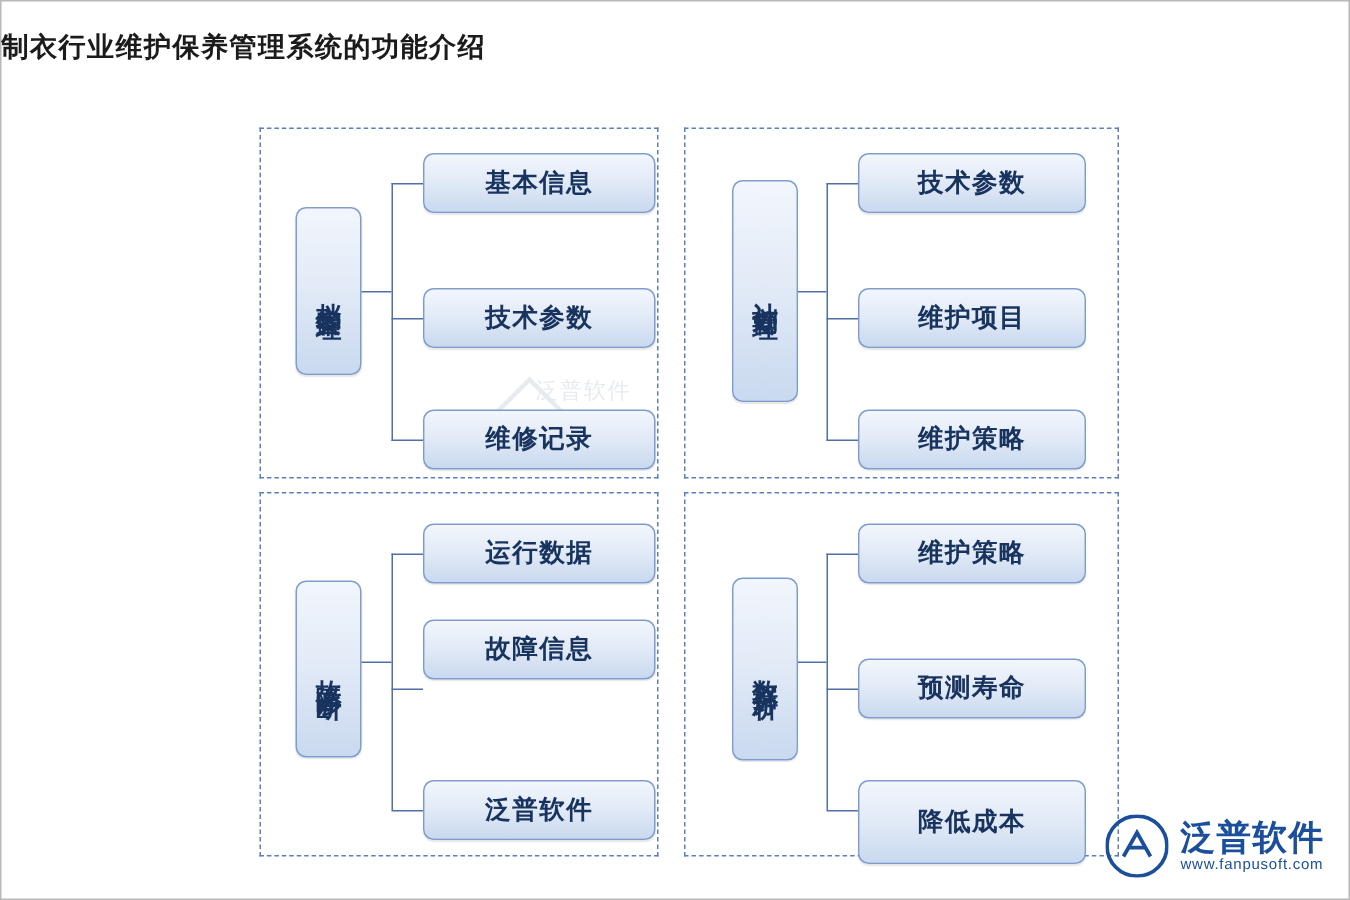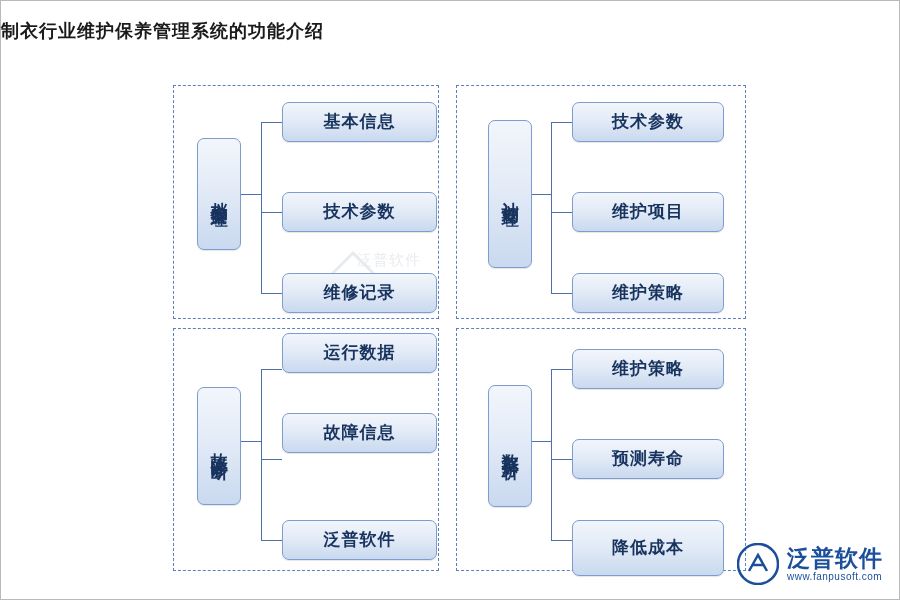--- a/index.html
+++ b/index.html
@@ -161,21 +161,21 @@
   <div class="node" style="left:571px; top:272px; width:152px; height:40px;">维护策略</div>
 
   <div class="connector h-line" style="left:531px; top:193px; width:19px;"></div>
   <div class="connector v-line" style="left:550px; top:121px; height:172px;"></div>
   <div class="connector h-line" style="left:550px; top:121px; width:21px;"></div>
   <div class="connector h-line" style="left:550px; top:211px; width:21px;"></div>
   <div class="connector h-line" style="left:550px; top:292px; width:21px;"></div>
 
   <div class="node parent" style="left:196px; top:386px; width:44px; height:118px;">故障诊断</div>
 
-  <div class="node" style="left:281px; top:332px; width:155px; height:40px;">运行数据</div>
+  <div class="node" style="left:281px; top:348px; width:155px; height:40px;">运行数据</div>
   <div class="node" style="left:281px; top:412px; width:155px; height:40px;">故障信息</div>
   <div class="node" style="left:281px; top:519px; width:155px; height:40px;">泛普软件</div>
 
   <div class="connector h-line" style="left:240px; top:440px; width:20px;"></div>
   <div class="connector v-line" style="left:260px; top:368px; height:171px;"></div>
   <div class="connector h-line" style="left:260px; top:368px; width:21px;"></div>
   <div class="connector h-line" style="left:260px; top:458px; width:21px;"></div>
   <div class="connector h-line" style="left:260px; top:539px; width:21px;"></div>
 
   <div class="node parent" style="left:487px; top:384px; width:44px; height:122px;">数据分析</div>

